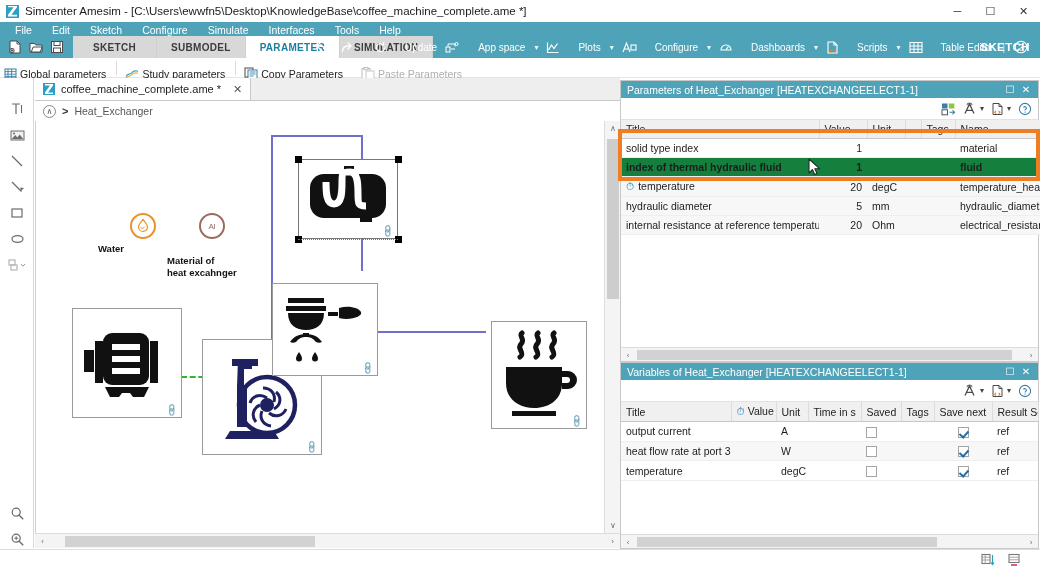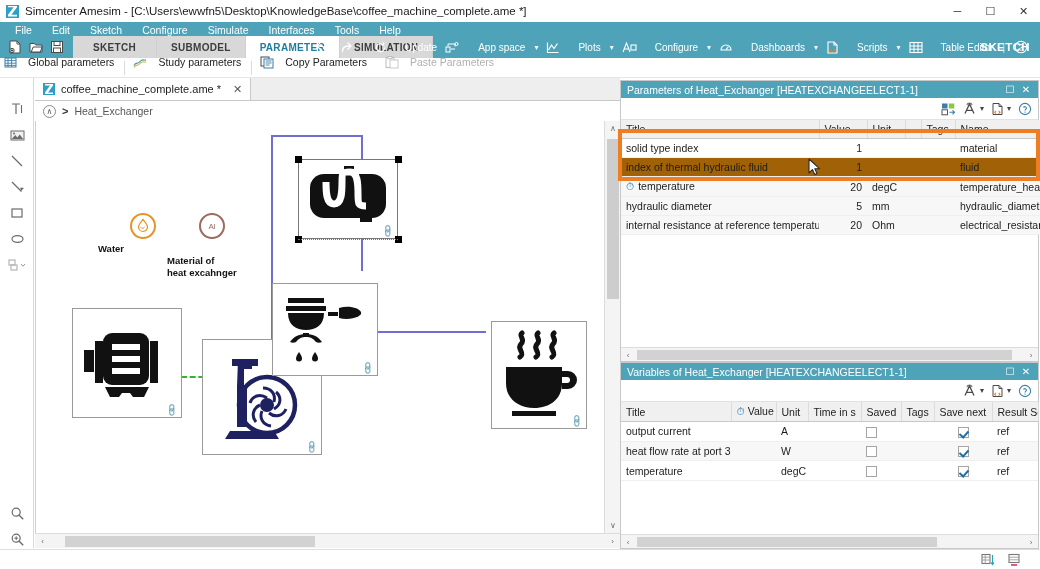--- a/index.html
+++ b/index.html
@@ -83,21 +83,21 @@
   .rt-sep { color: #cfe6ec; margin: 0 5px; }
   .caret { margin: 0 4px 0 5px; font-size: 8px; opacity: .9; }
 
   
   .subbar {
     position: absolute; top: 58px; left: 0; width: 1040px; height: 20px;
     background: #ffffff; display: flex; align-items: center;
     border-bottom: 1px solid #e6e6e6;
     font-size: 10.5px; color: #222;
   }
-  .sb-item { display: flex; align-items: flex-start; padding: 0 10px 0 4px; height: 24px; cursor: default; gap: 8px; }
+  .sb-item { display: flex; align-items: flex-end; padding: 0 10px 0 4px; height: 24px; cursor: default; }
   .sb-item.disabled { color: #b0b0b0; }
   .sb-item .ico { margin-right: 3px; display: flex; }
   .sb-div { width: 1px; height: 14px; background: #dcdcdc; }
 
   
   .lefttools {
     position: absolute; left: 0; top: 78px; width: 34px; height: 470px;
     background: #ffffff; border-right: 1px solid #d9d9d9;
   }
   .lt {
@@ -214,21 +214,21 @@
   table.grid th {
     background: #f0f0f0; font-weight: normal; font-size: 10.5px; color: #222;
     text-align: left; padding: 3px 5px; border-right: 1px solid #dcdcdc;
     border-bottom: 1px solid #c8c8c8; height: 18px; white-space: nowrap; overflow: hidden;
   }
   table.grid td {
     font-size: 10.5px; color: #1c1c1c; padding: 3px 5px; height: 18px;
     border-bottom: 1px solid #efefef; white-space: nowrap; overflow: hidden;
   }
   table.grid tr.alt td { background: #f7f7f7; }
-  table.grid tr.sel td { background: #a16207; }
+  table.grid tr.sel td { background: #15803d; font-weight: bold; }
   td.num { text-align: right; }
   td.ttl .clk { color: #2a7fb5; margin-right: 4px; }
 
   .chk {
     display: inline-block; width: 11px; height: 11px; border: 1px solid #a5a5a5;
     background: #fff; vertical-align: middle; position: relative;
   }
   .chk.on::after {
     content: ""; position: absolute; left: 2px; top: 1px; width: 4px; height: 7px;
     border: solid #1f6fa8; border-width: 0 2px 2px 0; transform: rotate(42deg);

